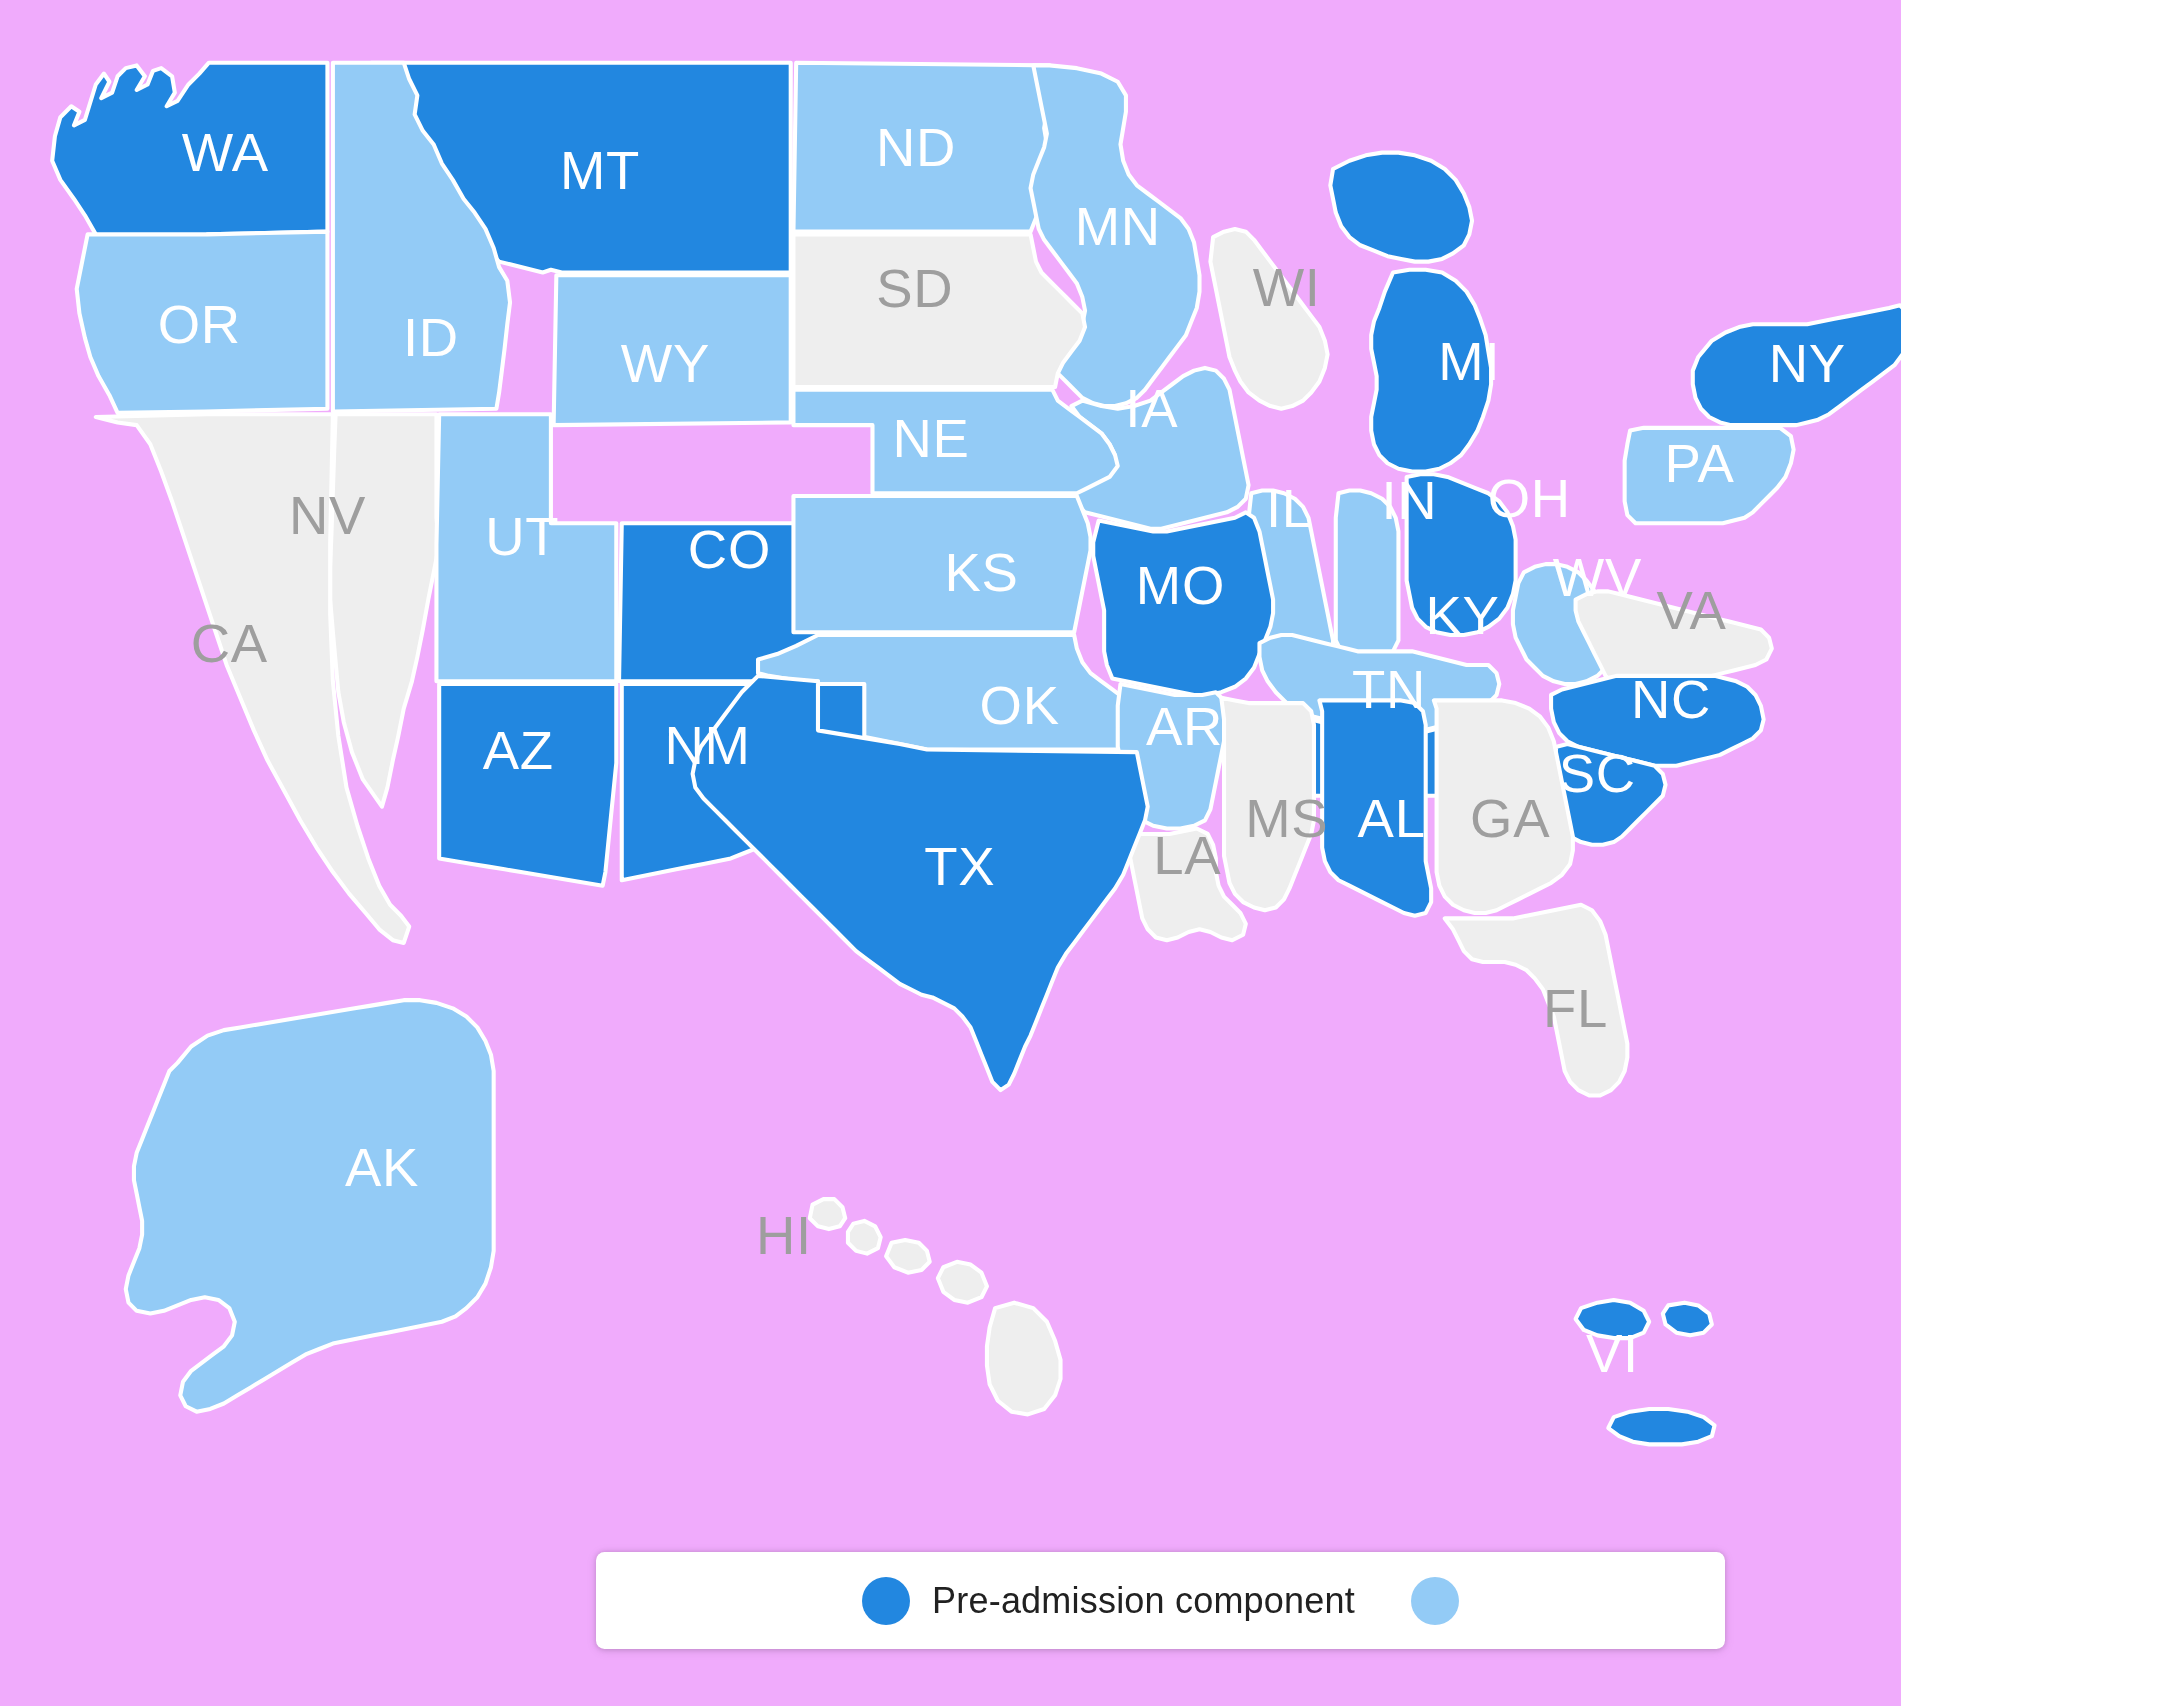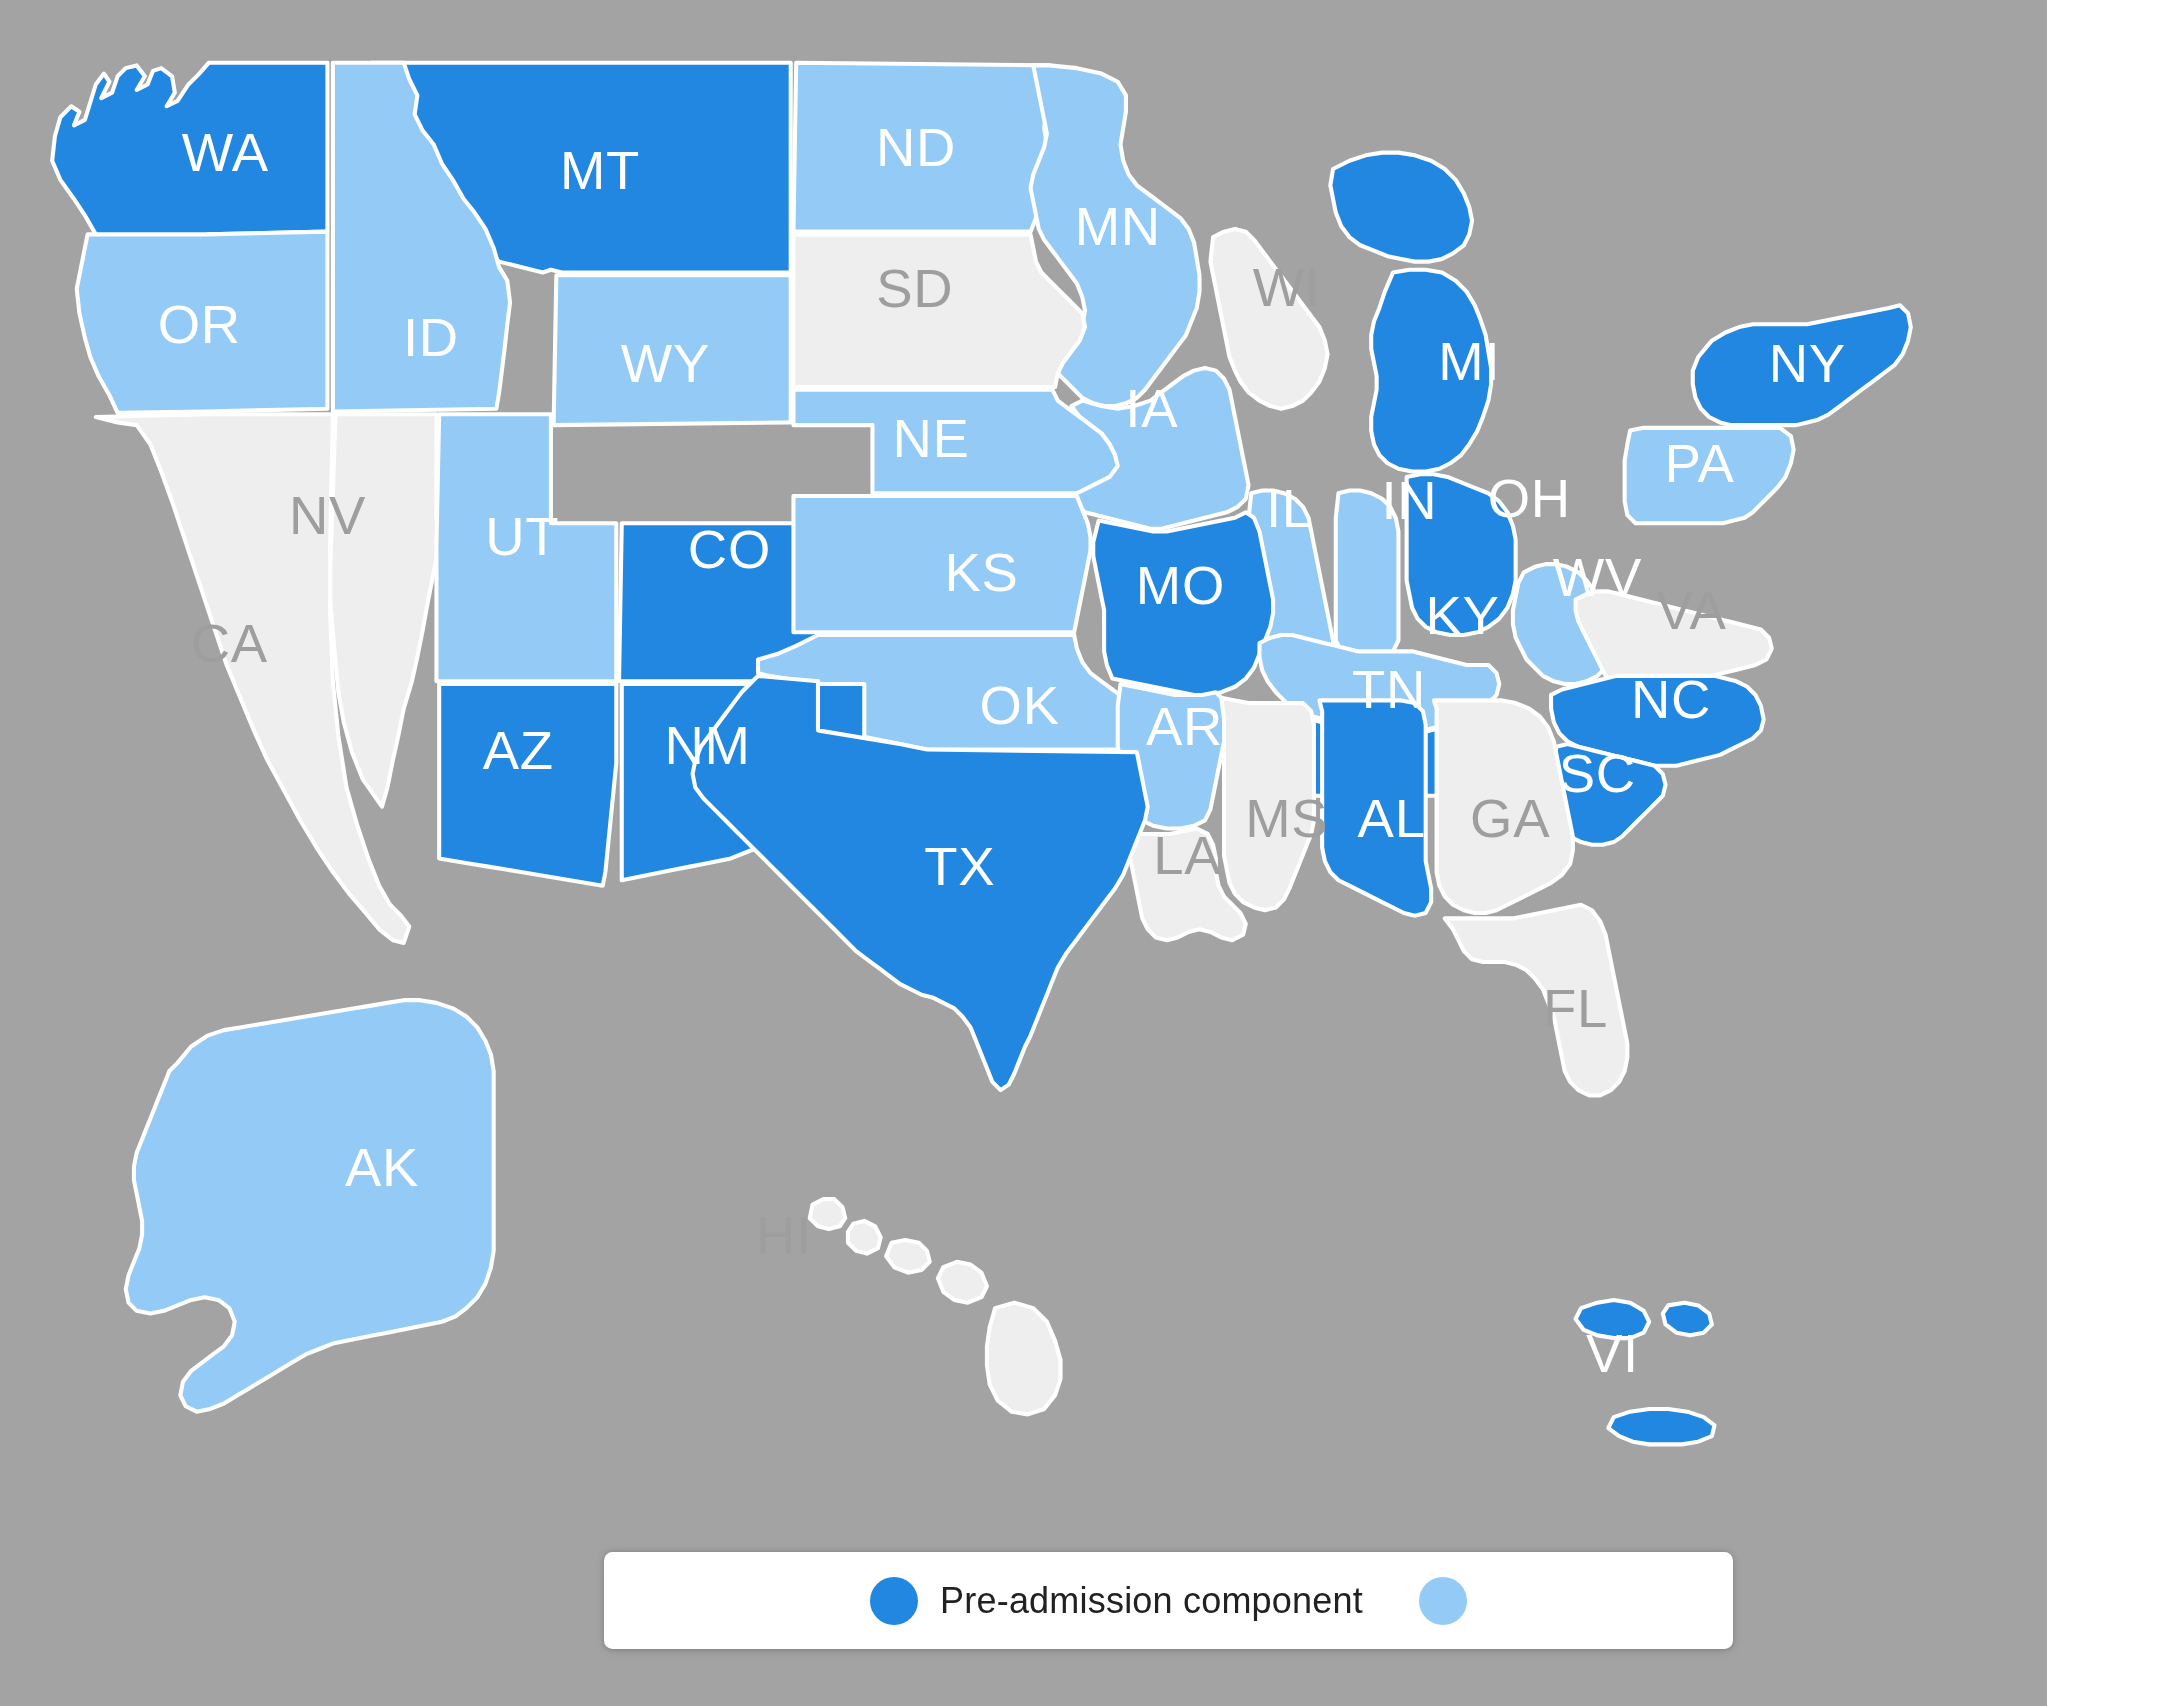--- a/index.html
+++ b/index.html
@@ -5,23 +5,23 @@
   html, body {
     margin: 0;
     padding: 0;
     background: #ffffff;
   }
   body {
     font-family: "Liberation Sans", sans-serif;
   }
   #page {
     position: relative;
-    width: 2047px;
+    width: 1901px;
     height: 1706px;
-    background: #a3a3a3;
+    background: #f0abfc;
     overflow: hidden;
   }
   #map-svg {
     position: absolute;
     top: 0;
     left: 0;
     width: 2181px;
     height: 1706px;
     display: block;
   }
@@ -62,21 +62,20 @@
     width: 1129px;
     height: 97px;
     background: #ffffff;
     border-radius: 8.5px;
     box-shadow: 0 0.9px 5.1px rgba(0,0,0,0.16), 0 1.7px 12px rgba(0,0,0,0.08);
     display: flex;
     align-items: center;
     justify-content: center;
     gap: 56px;
     box-sizing: border-box;
-    margin-left: 8px;
   }
   .legend-item {
     display: flex;
     align-items: center;
     gap: 22px;
   }
   .legend-swatch {
     width: 48px;
     height: 48px;
     border-radius: 50%;

